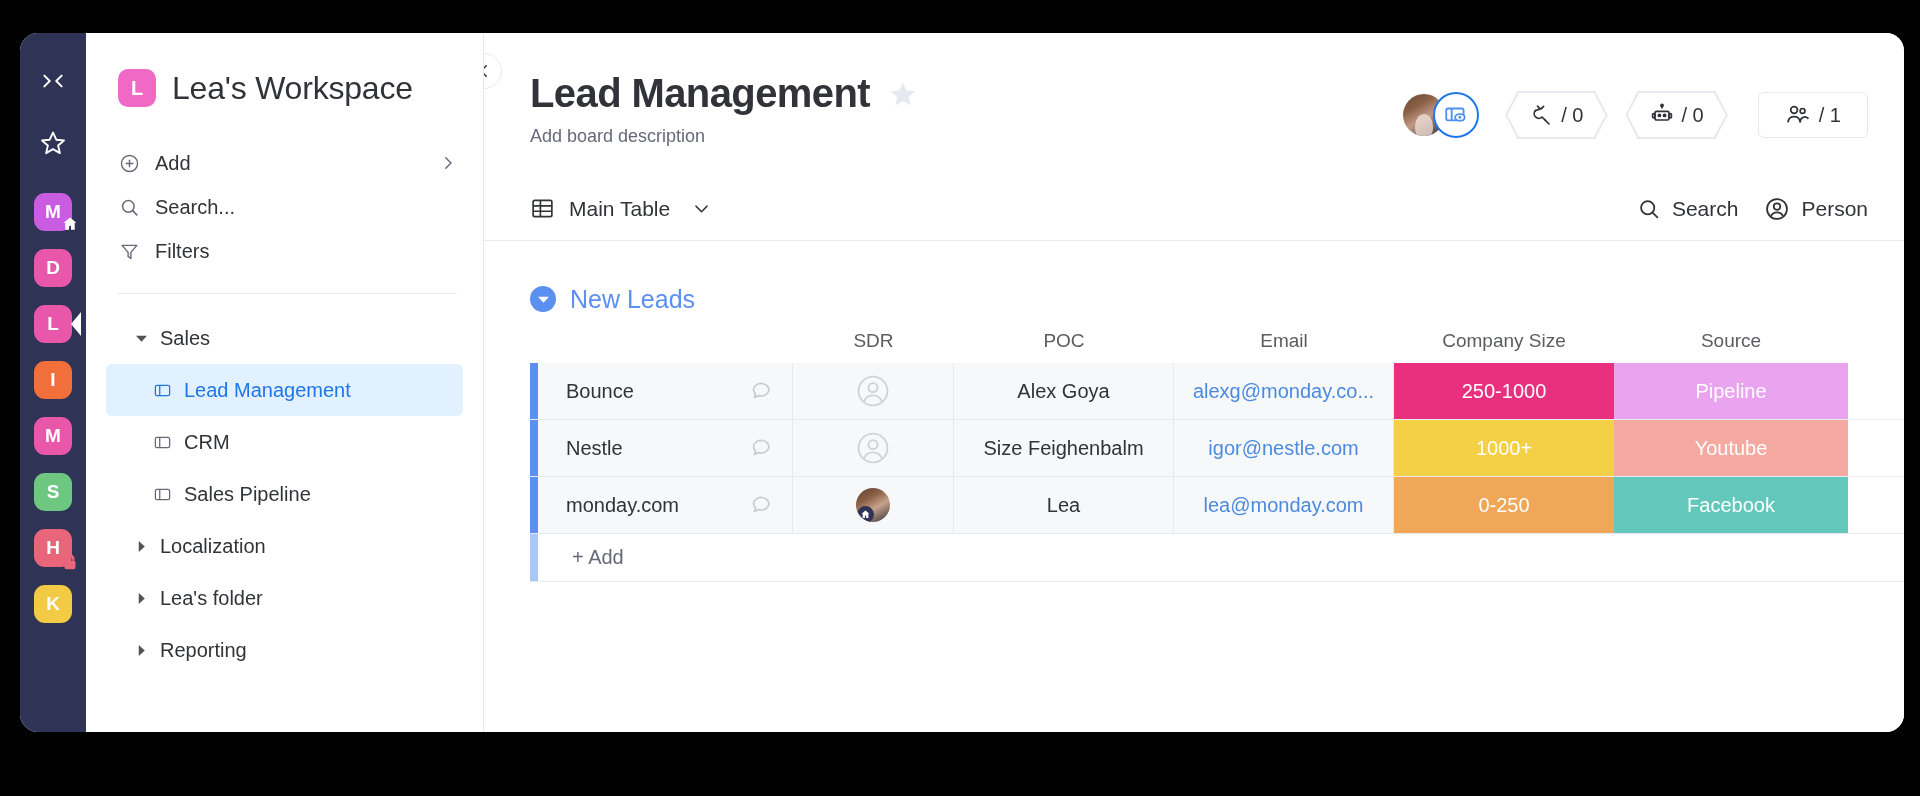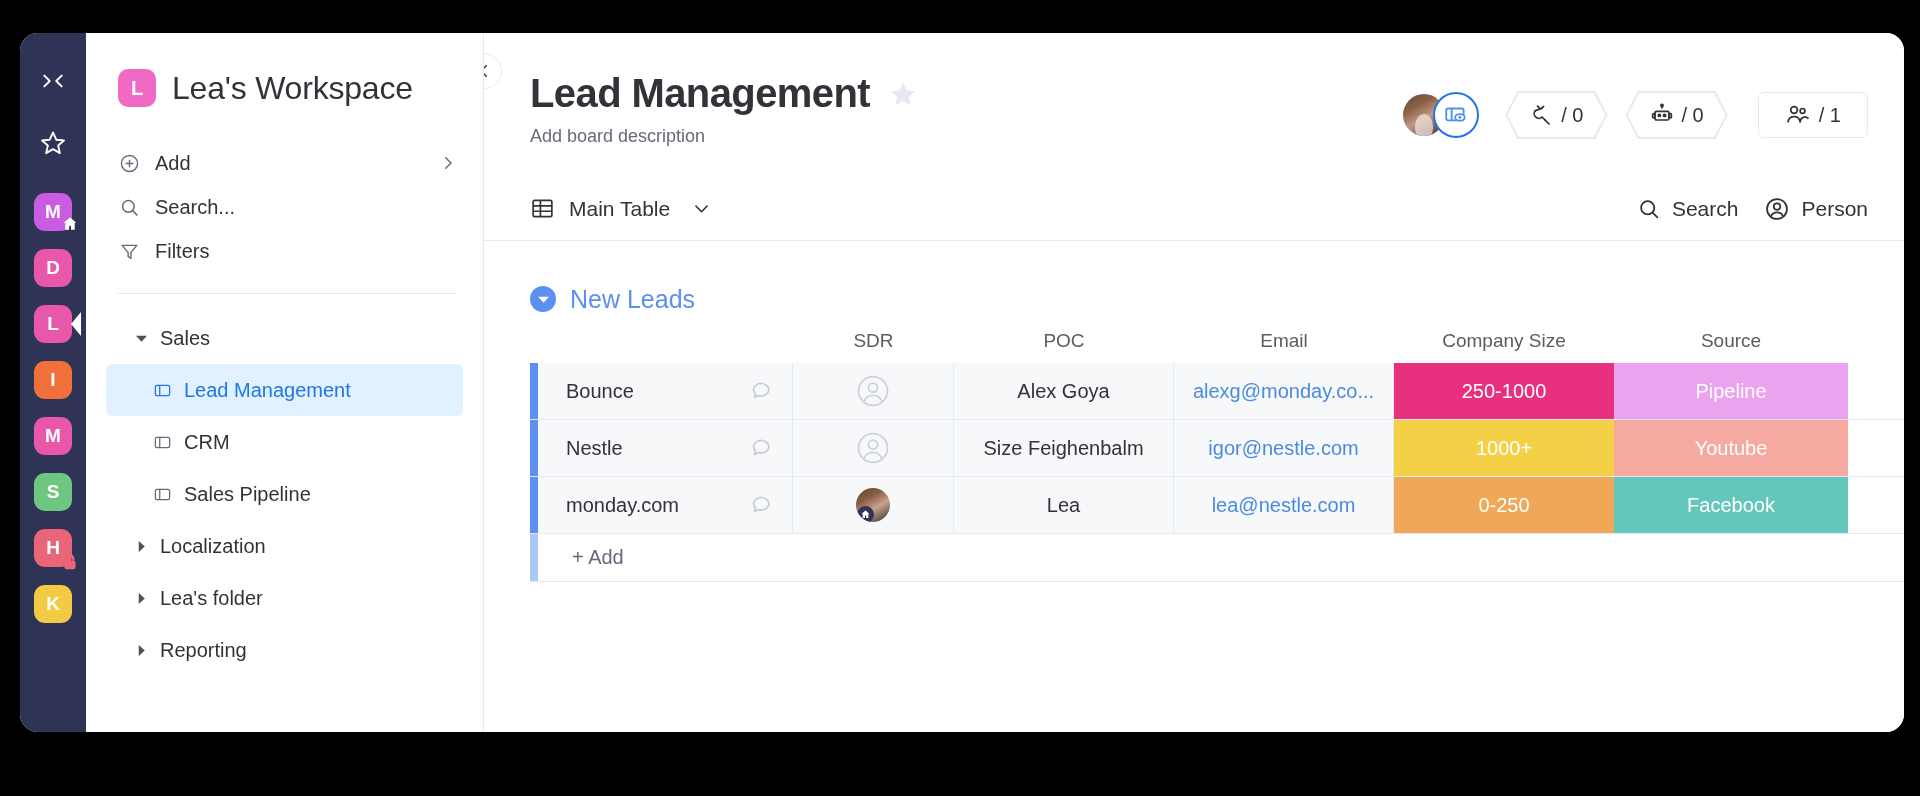--- a/index.html
+++ b/index.html
@@ -763,21 +763,21 @@
               <span class="person-photo">
                 <span class="hb">
                   <svg width="11" height="11" viewBox="0 0 24 24" fill="currentColor">
                     <path d="M12 3.2 3.5 10.4h2.2v9.4h5.0v-5.6h2.6v5.6h5.0v-9.4h2.2z"></path>
                   </svg>
                 </span>
               </span>
             </div>
             <div class="cell c-poc">Lea</div>
             <div class="cell c-email email">
-              <a href="#">lea@nestle.com</a>
+              <a href="#">lea@monday.com</a>
             </div>
             <div class="cell c-size status" style="background:#f0a758;">0-250</div>
             <div class="cell c-source status" style="background:#63c7bb;">Facebook</div>
           </div>
 
           <div class="addrow">
             <div class="accent light"></div>
             <div class="addcell">+ Add</div>
           </div>
 

